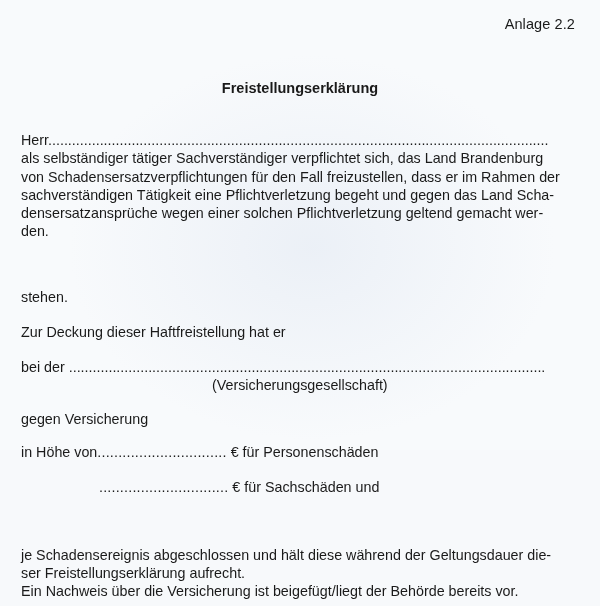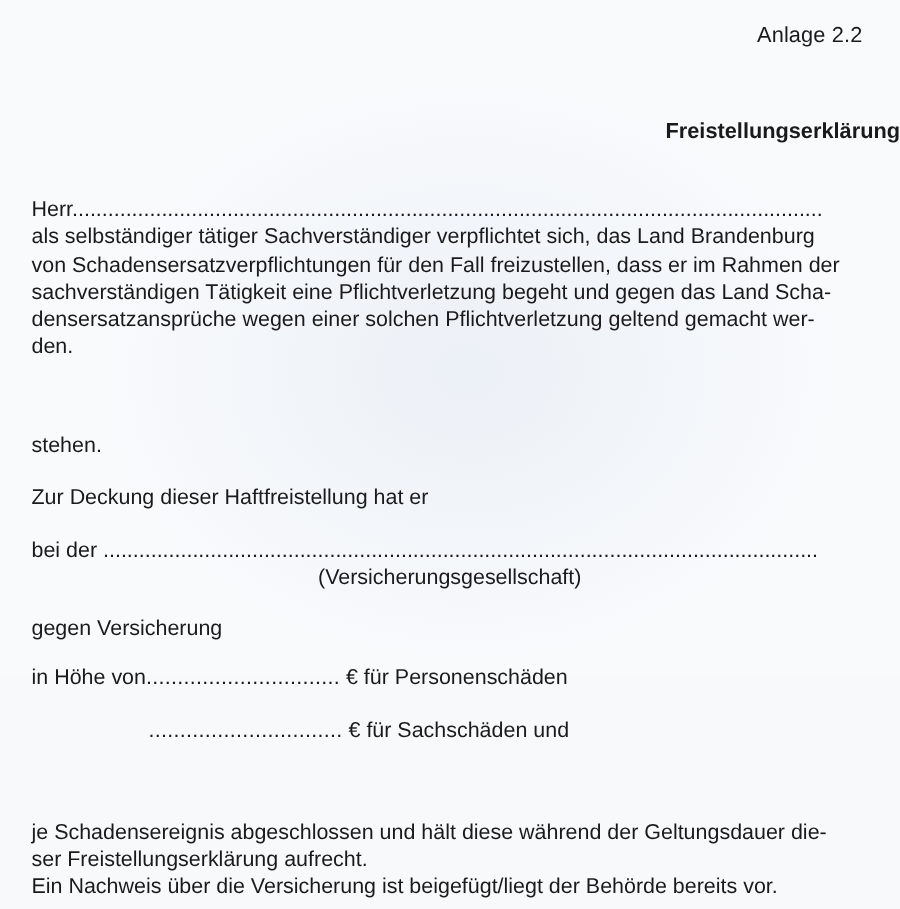--- a/index.html
+++ b/index.html
@@ -27,21 +27,21 @@
       position: absolute;
       right: 25px;
       top: 16px;
       font-size: 14.5px;
       letter-spacing: 0.1px;
     }
     .title {
       position: absolute;
       left: 0; right: 0;
       top: 80px;
-      text-align: right;
+      text-align: center;
       font-weight: bold;
       font-size: 14.5px;
     }
     .line {
       position: absolute;
       left: 21px;
       font-size: 14.3px;
       white-space: nowrap;
       line-height: 18px;
     }

